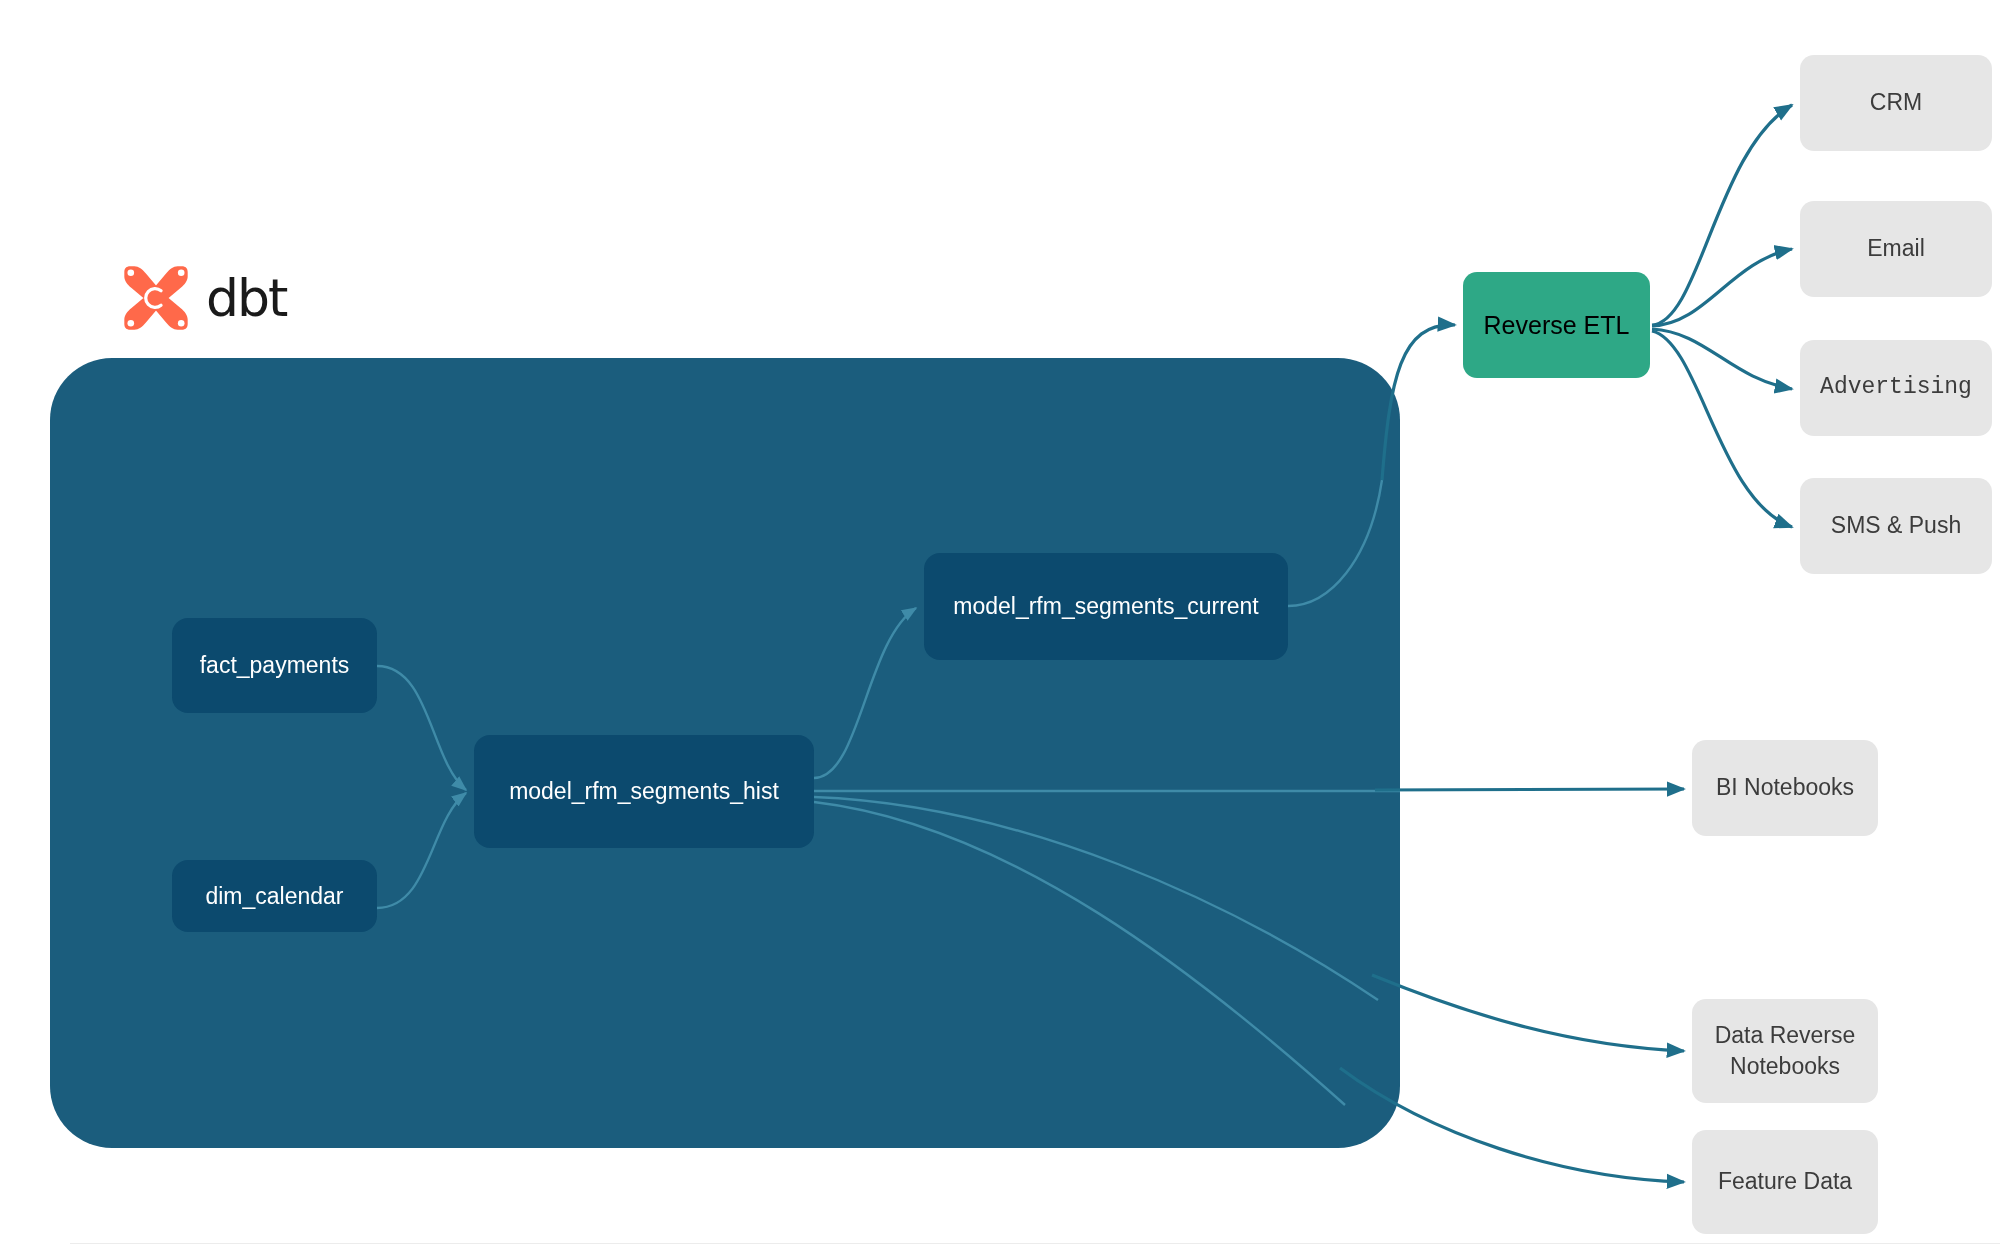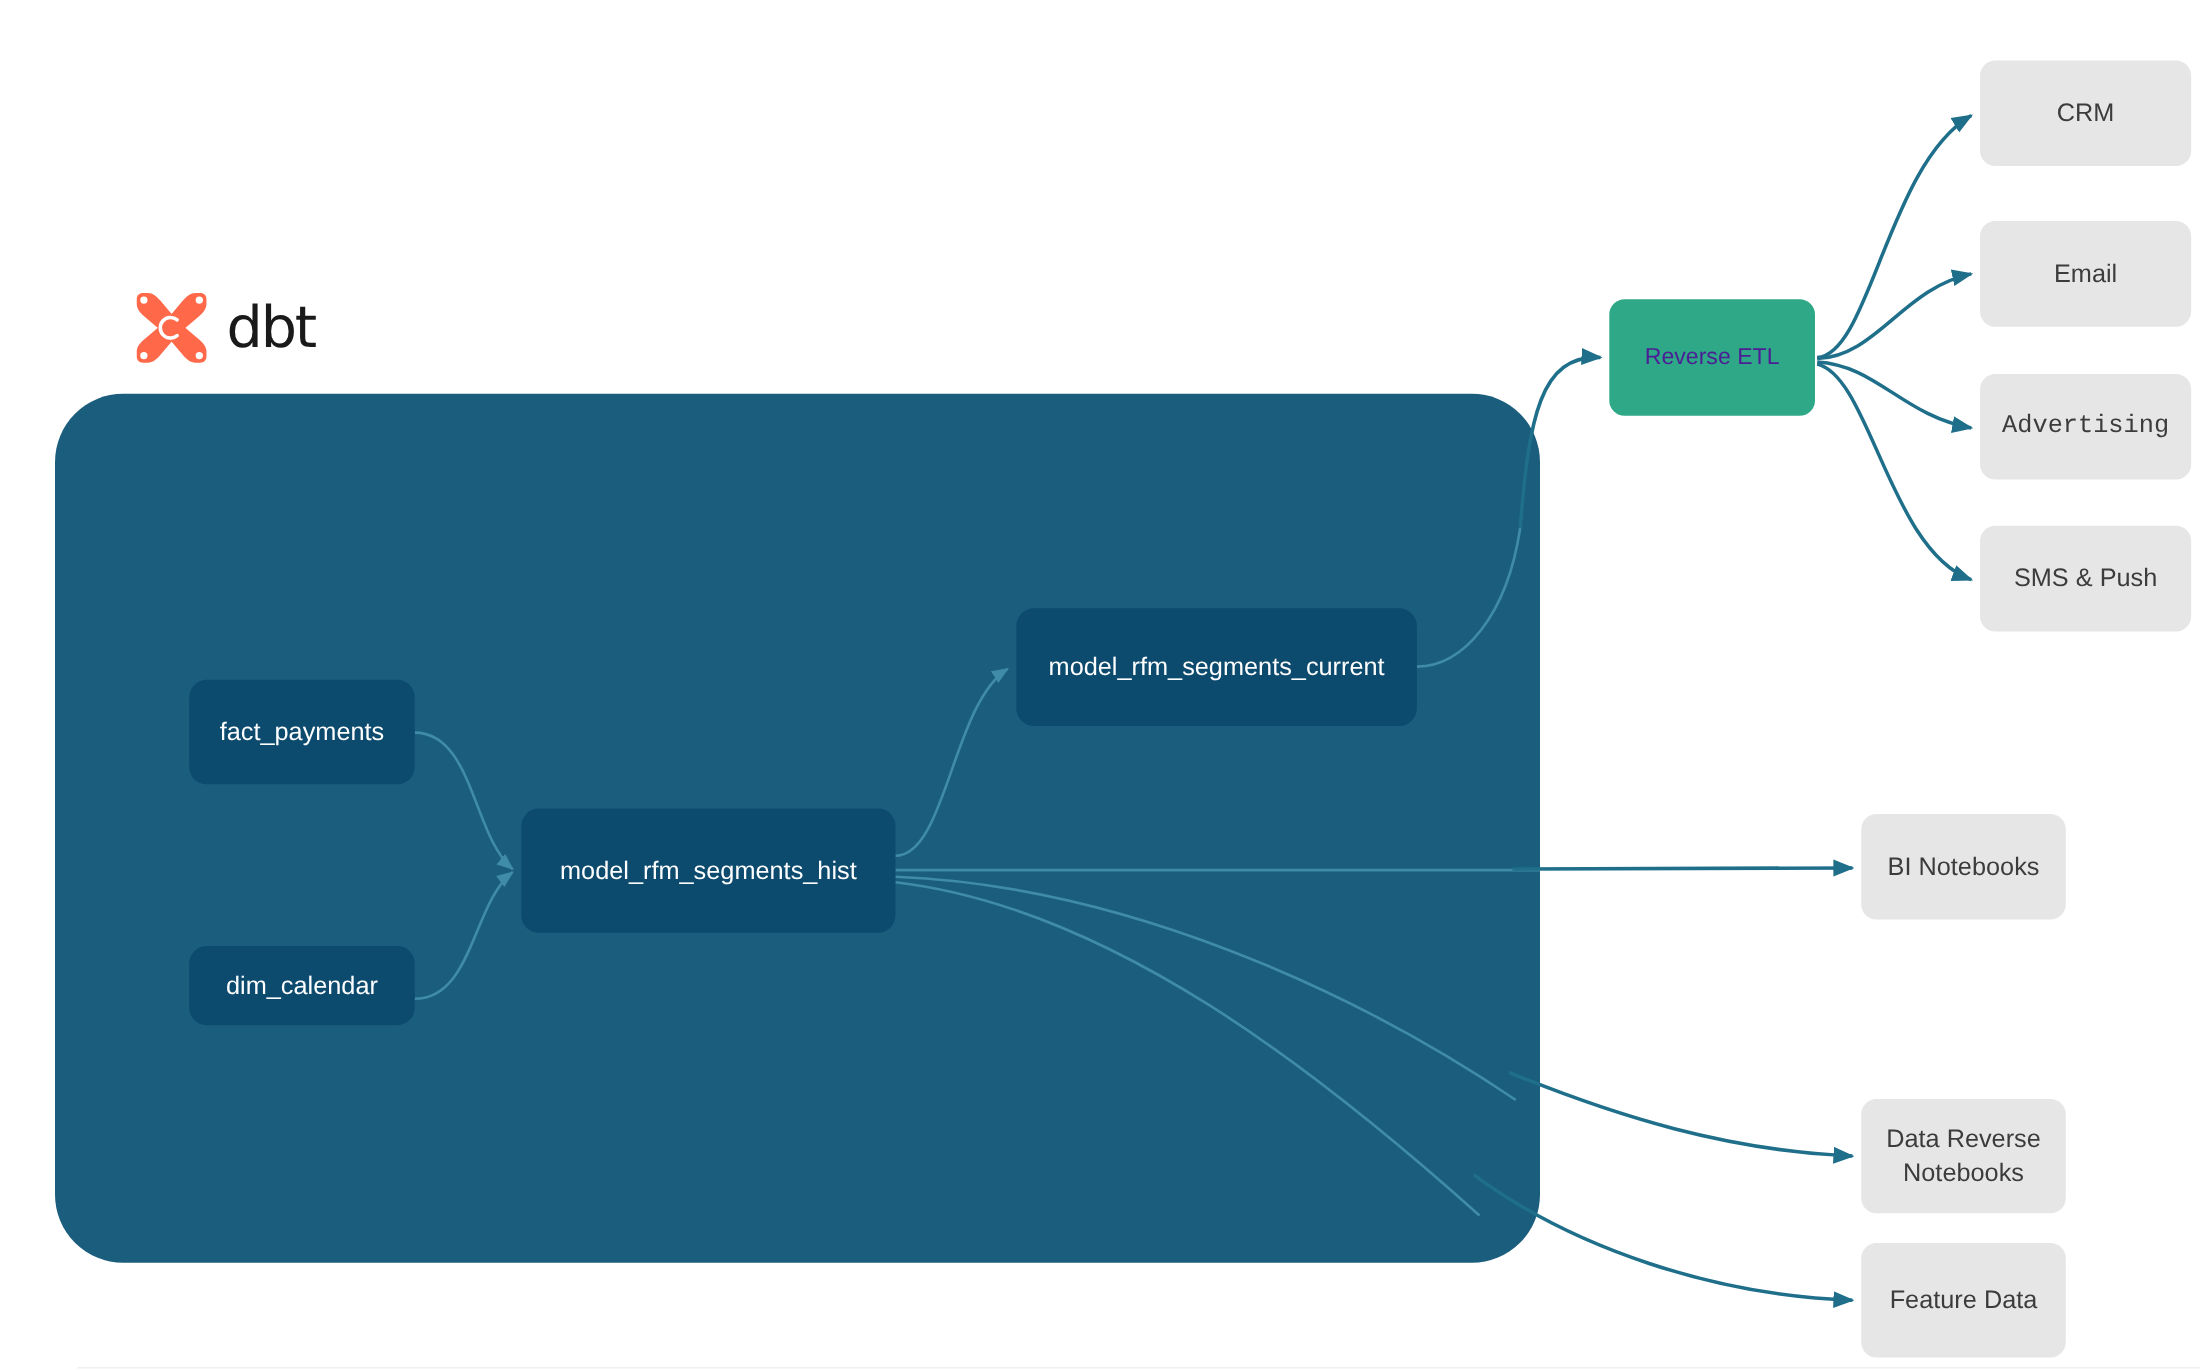--- a/index.html
+++ b/index.html
@@ -71,22 +71,22 @@
   }
   .ext-node {
     background: #e6e6e6;
     color: #3c3c3c;
     font-size: 23px;
     border-radius: 14px;
     line-height: 1.35;
   }
   .etl-node {
     background: #2ea886;
-    color: #4c1d95;
-    font-size: 21px;
+    color: #000000;
+    font-size: 25px;
     border-radius: 14px;
   }
 
   
   #node-fact-payments        { left: 172px;  top: 618px;  width: 205px; height: 95px; }
   #node-dim-calendar         { left: 172px;  top: 860px;  width: 205px; height: 72px; }
   #node-rfm-hist             { left: 474px;  top: 735px;  width: 340px; height: 113px; }
   #node-rfm-current          { left: 924px;  top: 553px;  width: 364px; height: 107px; }
 
   #node-reverse-etl          { left: 1463px; top: 272px;  width: 187px; height: 106px; }

